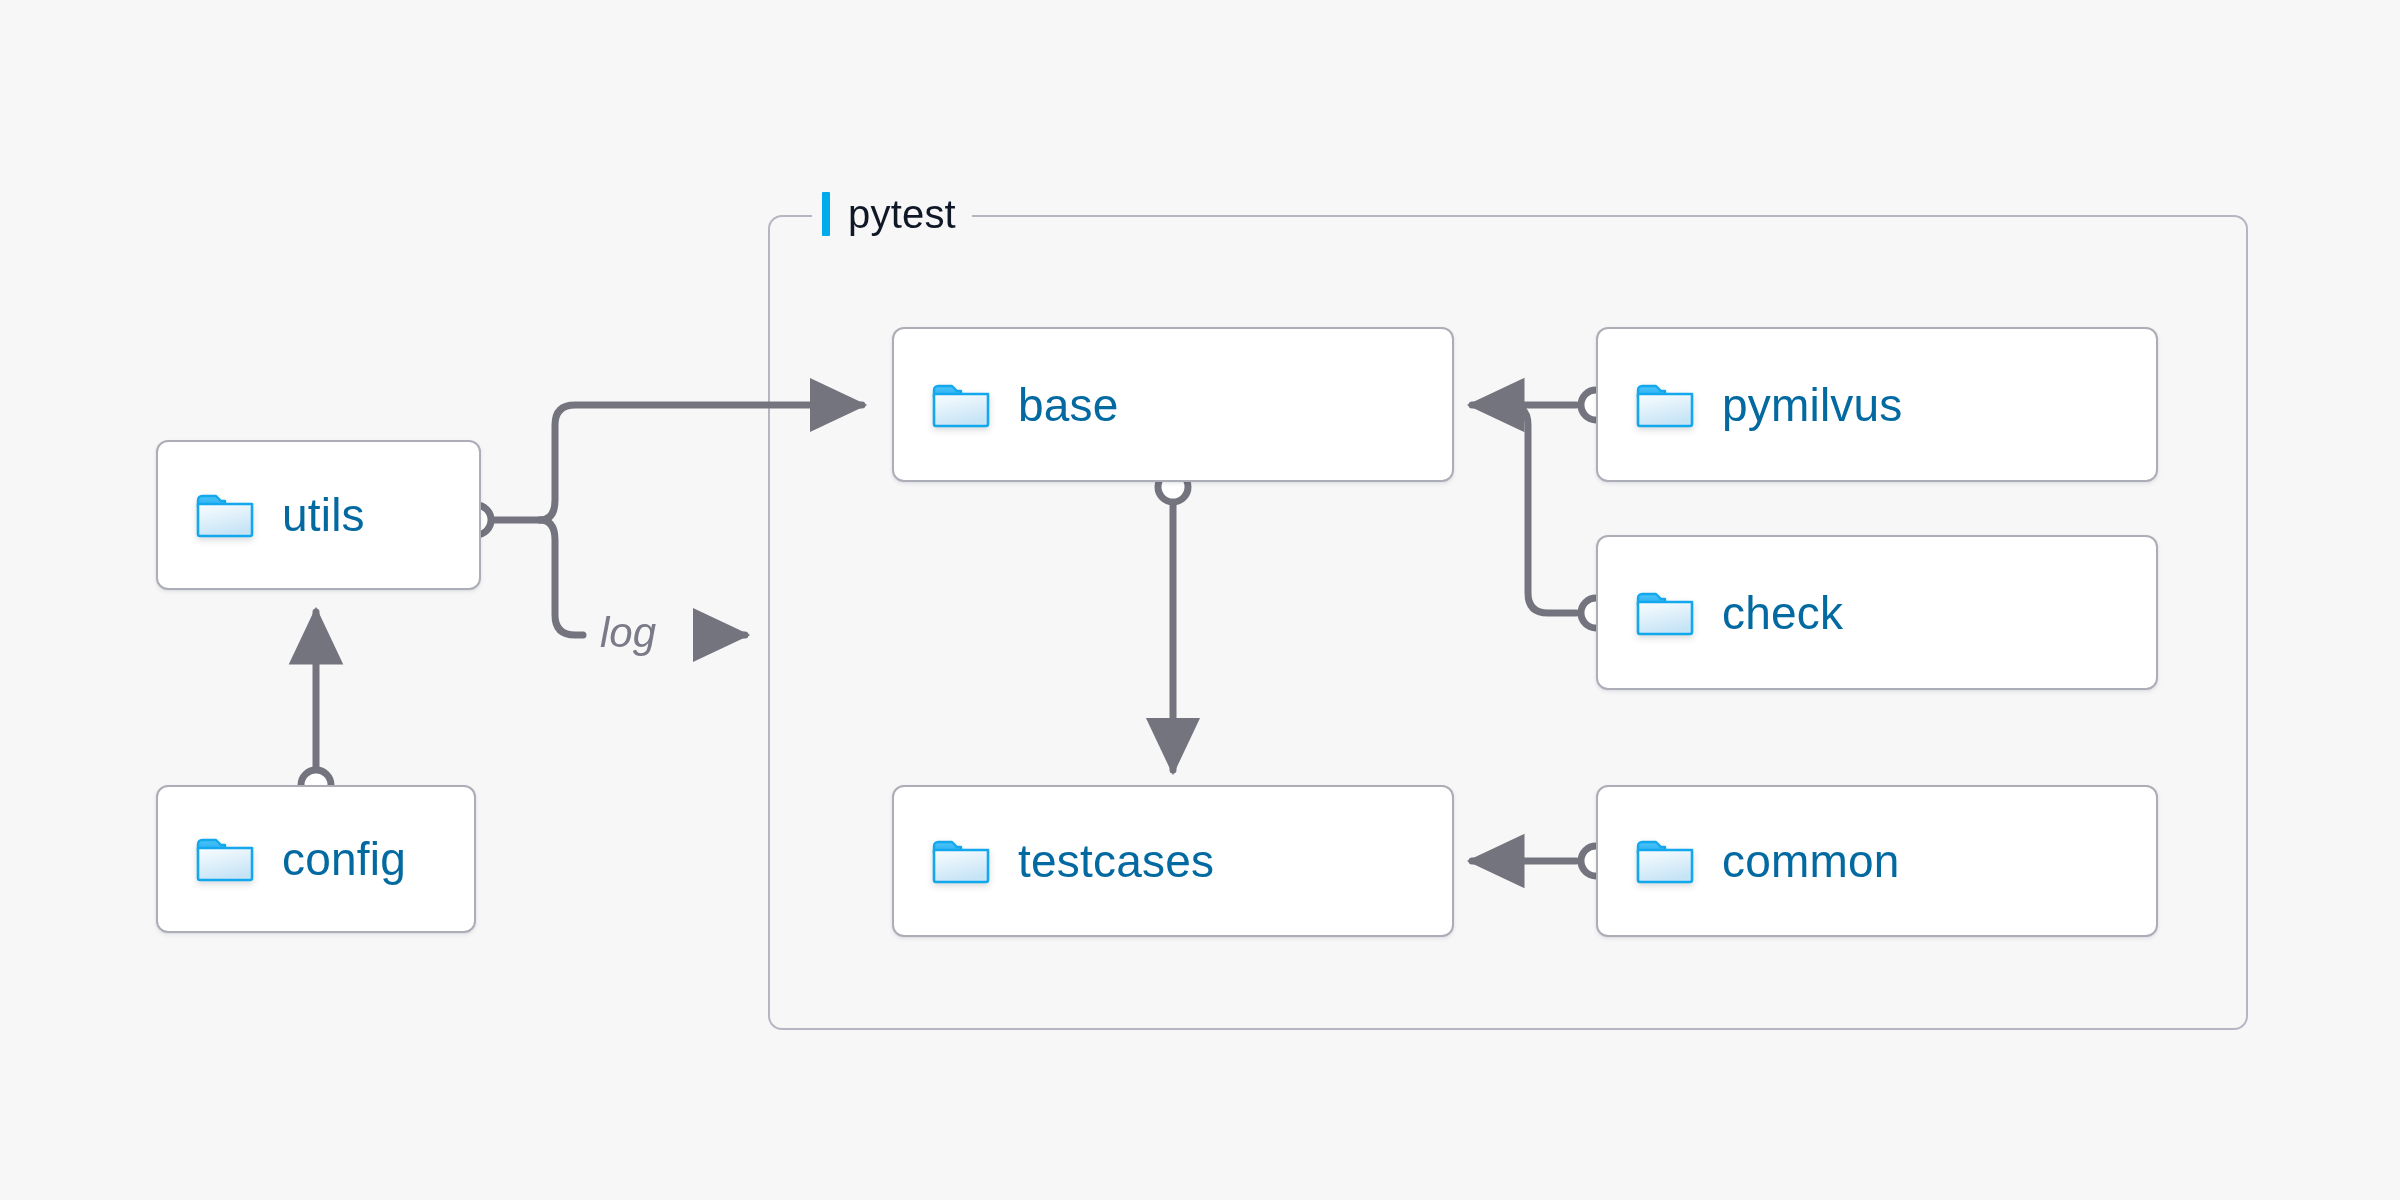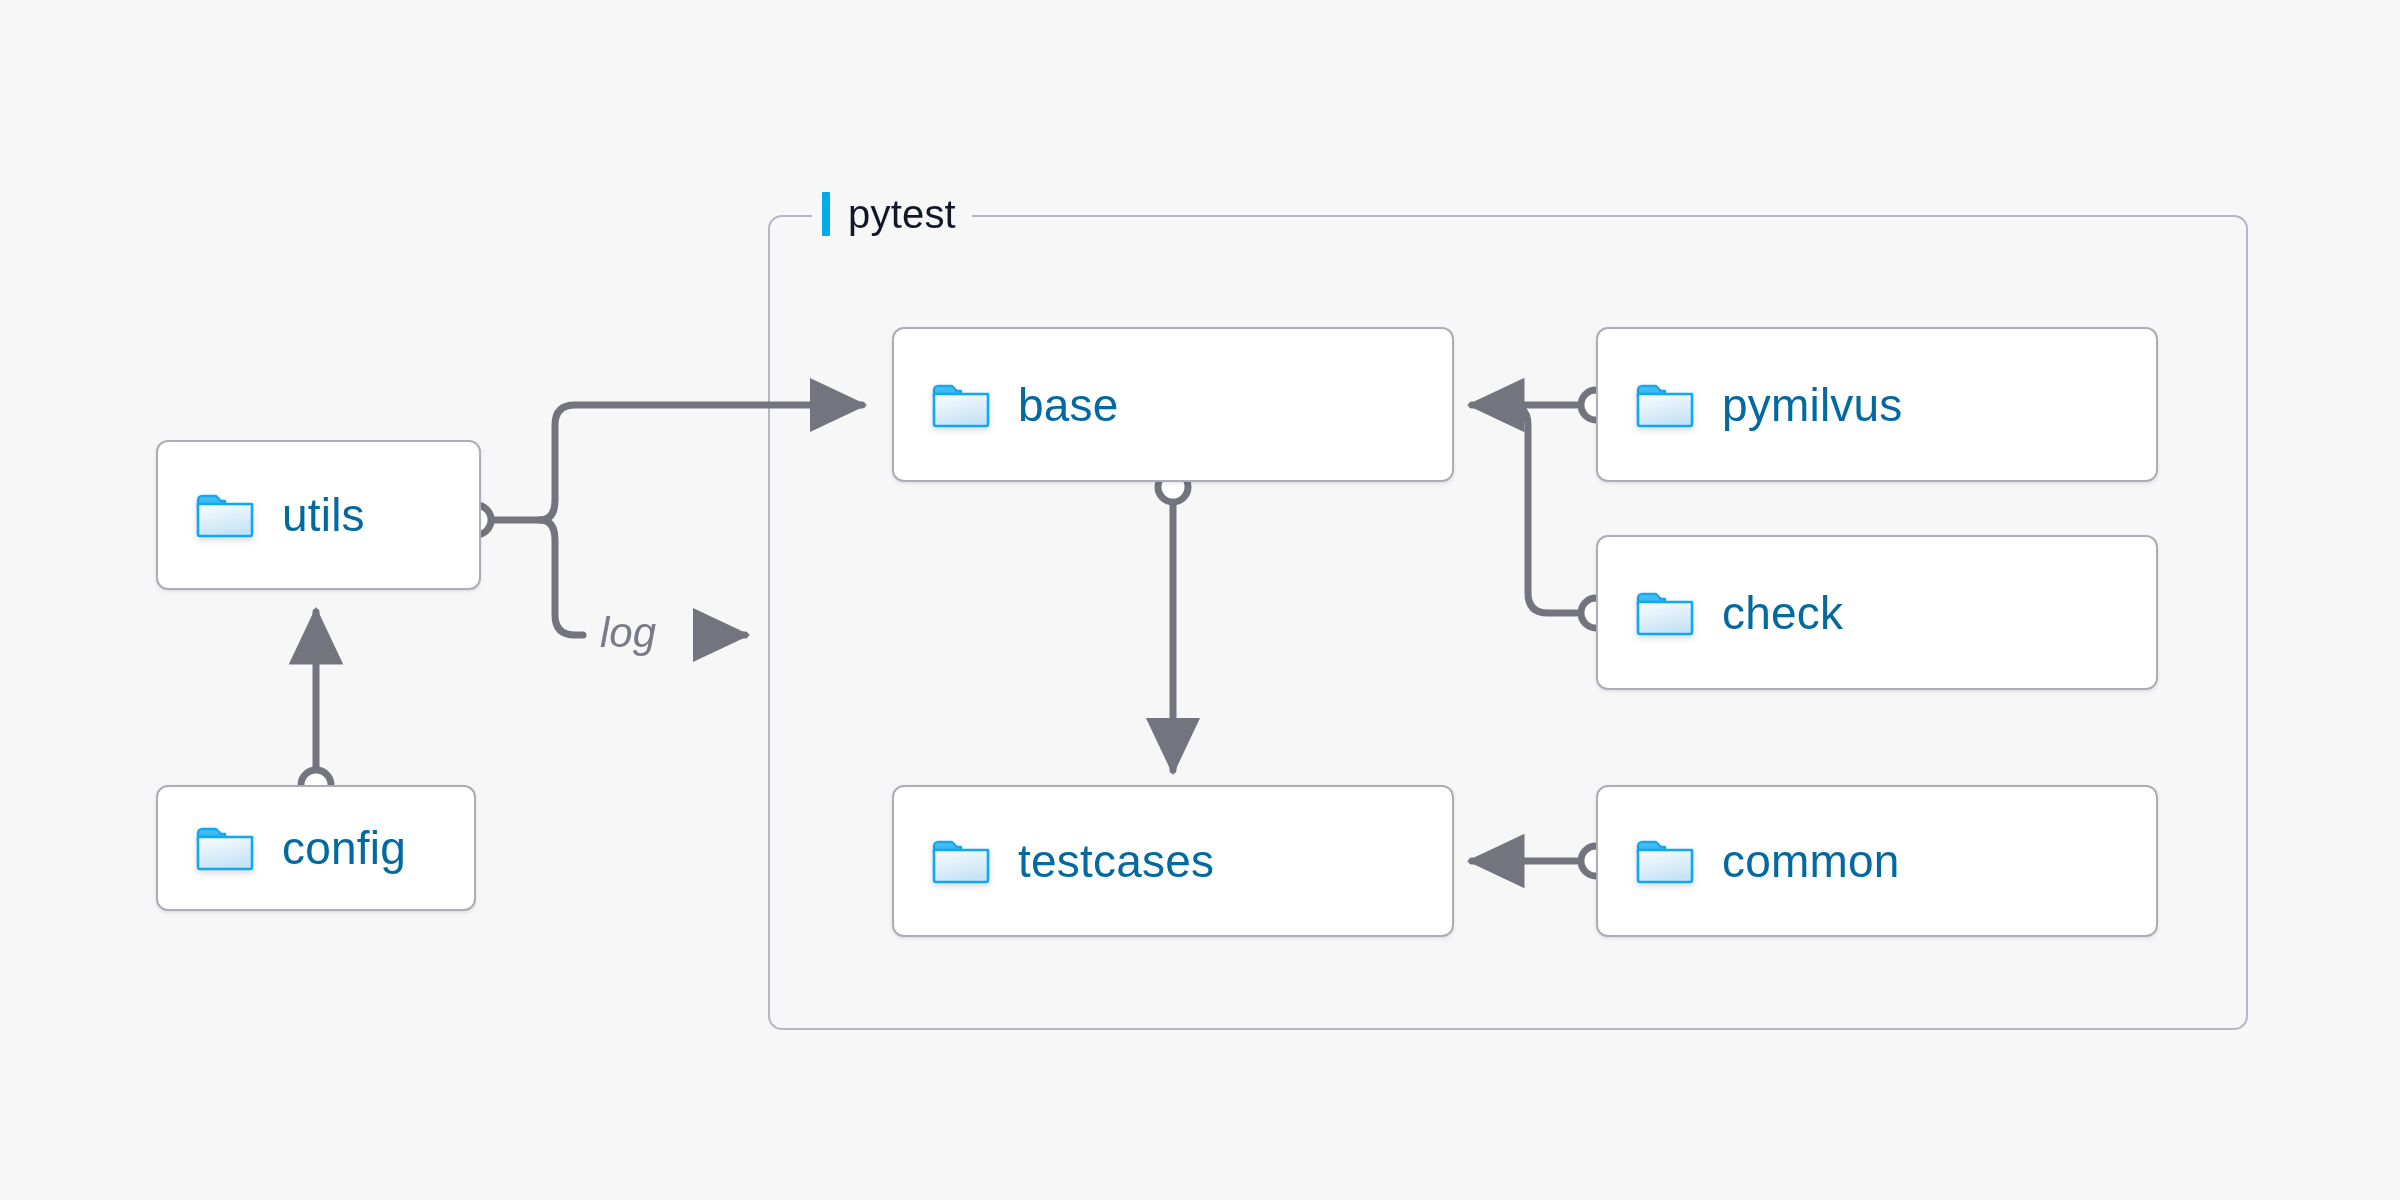--- a/index.html
+++ b/index.html
@@ -151,21 +151,21 @@
   <div class="edge-label" style="left:600px; top:612px;font-style:italic;">log</div>
 
   <div class="node" style="left:156px; top:440px; width:325px; height:150px;text-align:center;">
     <svg class="folder-icon" viewBox="0 0 58 48">
       <path d="M2 9 a4 4 0 0 1 4-4 h14 l5 5 h4 v6 H2 z" fill="url(#folderTabGrad)" stroke="#13A8EE" stroke-width="2.4" stroke-linejoin="round"></path>
       <path d="M2 13 h54 v30 a2 2 0 0 1 -2 2 H4 a2 2 0 0 1 -2 -2 z" fill="url(#folderGrad)" stroke="#13A8EE" stroke-width="2.6" stroke-linejoin="round"></path>
     </svg>
     <span class="node-label">utils</span>
   </div>
 
-  <div class="node" style="left:156px; top:785px; width:320px; height:126px;">
+  <div class="node" style="left:156px; top:785px; width:320px; height:148px;">
     <svg class="folder-icon" viewBox="0 0 58 48">
       <path d="M2 9 a4 4 0 0 1 4-4 h14 l5 5 h4 v6 H2 z" fill="url(#folderTabGrad)" stroke="#13A8EE" stroke-width="2.4" stroke-linejoin="round"></path>
       <path d="M2 13 h54 v30 a2 2 0 0 1 -2 2 H4 a2 2 0 0 1 -2 -2 z" fill="url(#folderGrad)" stroke="#13A8EE" stroke-width="2.6" stroke-linejoin="round"></path>
     </svg>
     <span class="node-label">config</span>
   </div>
 
   <div class="node" style="left:892px; top:327px; width:562px; height:155px;">
     <svg class="folder-icon" viewBox="0 0 58 48">
       <path d="M2 9 a4 4 0 0 1 4-4 h14 l5 5 h4 v6 H2 z" fill="url(#folderTabGrad)" stroke="#13A8EE" stroke-width="2.4" stroke-linejoin="round"></path>

